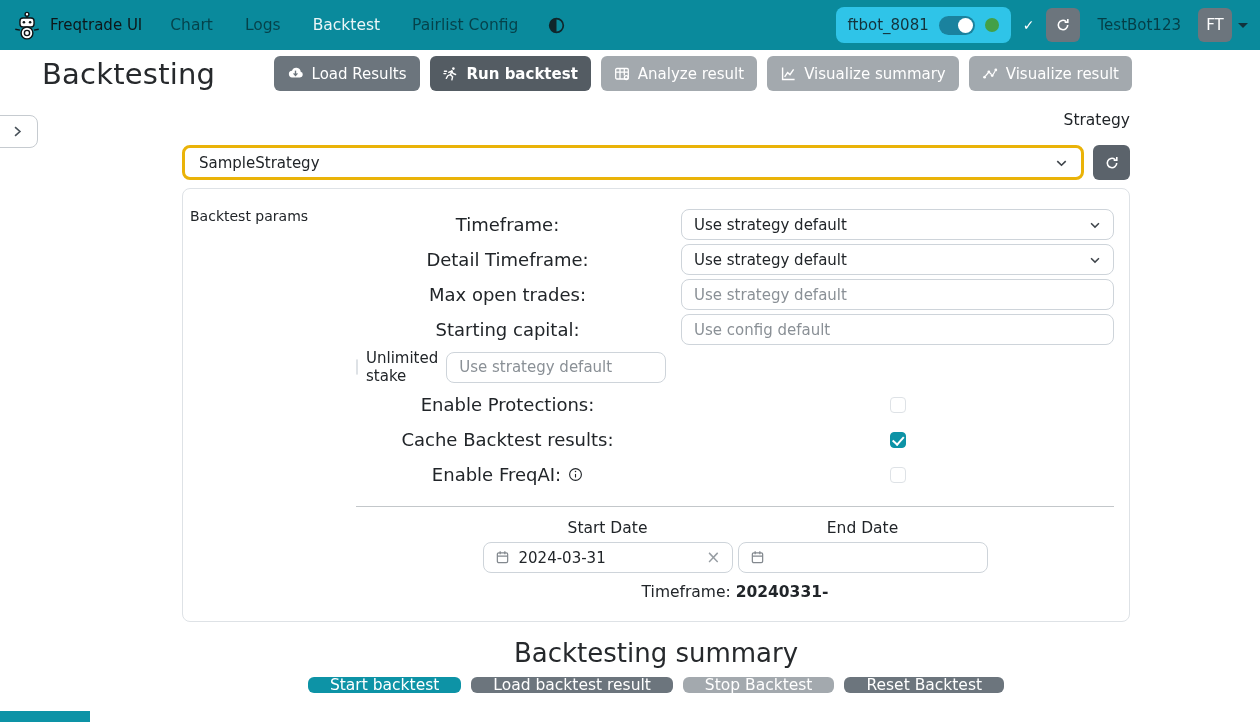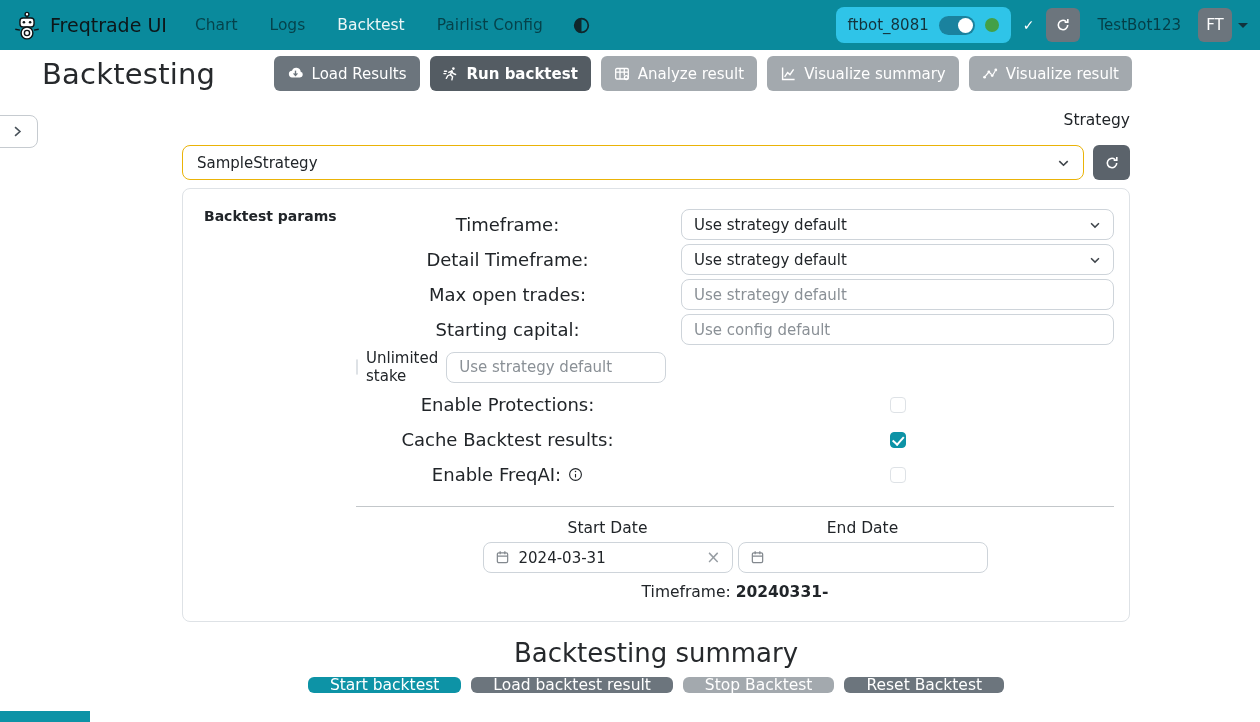--- a/index.html
+++ b/index.html
@@ -9,21 +9,21 @@
     background:#fff; font-family:"DejaVu Sans","Liberation Sans",sans-serif;
     color:#212529; font-size:15px;
   }
 
   
   .navbar {
     height:50px; background:#0a8a9c; display:flex; align-items:center;
     padding:0 12px; position:relative; z-index:5;
   }
   .brand { display:flex; align-items:center; gap:8px; cursor:pointer; }
-  .brand-title { font-size:19px; font-weight:500; color:#0d1619; }
+  .brand-title { font-size:15px; font-weight:500; color:#0d1619; }
   .nav-links { display:flex; align-items:center; gap:32px; margin-left:28px; }
   .nav-link { font-size:15.5px; color:rgba(0,0,0,.52); cursor:pointer; }
   .nav-link.active { color:rgba(255,255,255,.92); }
   .theme-toggle { margin-left:30px; display:flex; align-items:center; cursor:pointer; }
   .nav-right { margin-left:auto; display:flex; align-items:center; gap:11px; }
   .bot-box {
     background:#2fc4e8; border-radius:8px; height:36px; padding:0 12px;
     display:flex; align-items:center; gap:10px; cursor:pointer;
   }
   .bot-name { font-size:15px; color:#14333c; }
@@ -60,33 +60,33 @@
     position:absolute; left:-12px; top:115px; width:50px; height:33px;
     background:#fff; border:1px solid #c6cbd0; border-radius:8px; cursor:pointer;
     display:flex; align-items:center; justify-content:flex-end; padding-right:13px;
   }
 
   
   .main { margin-left:182px; width:948px; }
   .strategy-label { text-align:right; font-size:15.5px; margin-top:14px; margin-bottom:16px; }
   .strategy-row { display:flex; gap:9px; }
   .selectbox {
-    position:relative; height:35px; border:1px solid #eab308; border-radius:8px;
+    position:relative; height:35px; border:3px solid #eab308; border-radius:8px;
     background:#fff; display:flex; align-items:center; padding:0 34px 0 14px;
     font-size:15px; color:#212529; cursor:pointer; flex:1;
   }
   .selectbox .chev { position:absolute; right:12px; top:50%; transform:translateY(-50%); display:flex; }
   .refresh-btn {
     width:37px; height:35px; border:none; border-radius:6px; background:#5b636b;
     display:flex; align-items:center; justify-content:center; cursor:pointer;
   }
 
   
   .card { margin-top:8px; border:1px solid #dee2e6; border-radius:8px; position:relative; padding-bottom:20px; }
-  .card-title { position:absolute; left:21px; top:19px; font-size:14px; font-weight:bold; }
+  .card-title { position:absolute; left:7px; top:19px; font-size:14px; font-weight:normal; }
   .fields { margin-left:173px; width:758px; padding-top:20px; }
   .frow { display:grid; grid-template-columns:303px 433px; column-gap:22px; align-items:center; min-height:31px; margin-bottom:4px; }
   .flabel { text-align:center; font-size:18px; color:#212529; display:flex; align-items:center; justify-content:center; gap:7px; }
   .ctl-select {
     position:relative; height:31px; border:1px solid #ced4da; border-radius:8px; background:#fff;
     display:flex; align-items:center; padding:0 32px 0 12px; font-size:15px; cursor:pointer;
   }
   .ctl-select .chev { position:absolute; right:11px; top:50%; transform:translateY(-50%); display:flex; }
   .ctl-input {
     height:31px; width:100%; border:1px solid #ced4da; border-radius:8px; padding:0 12px;

